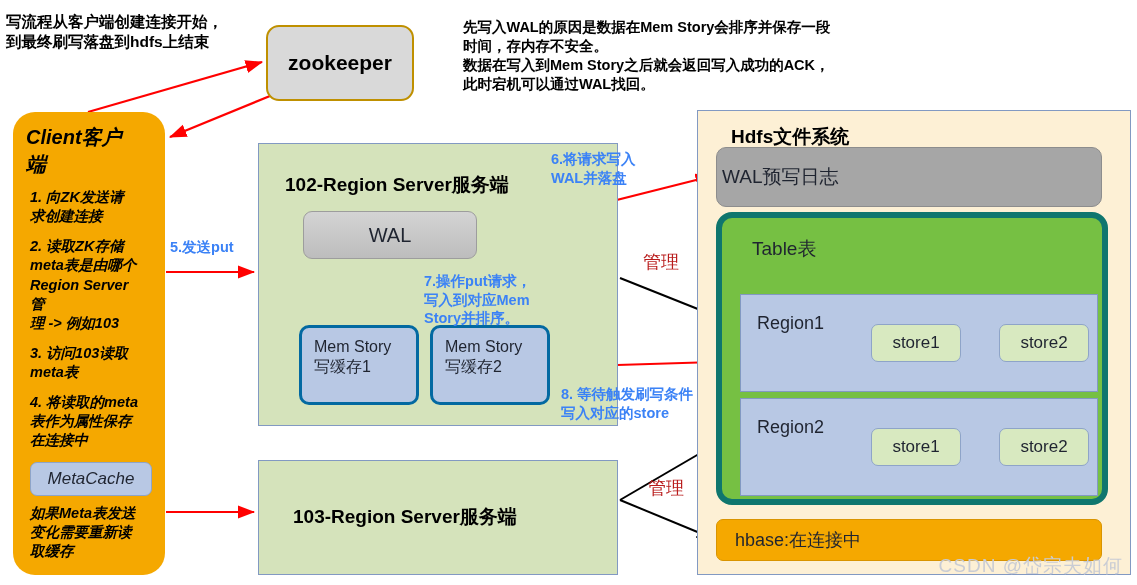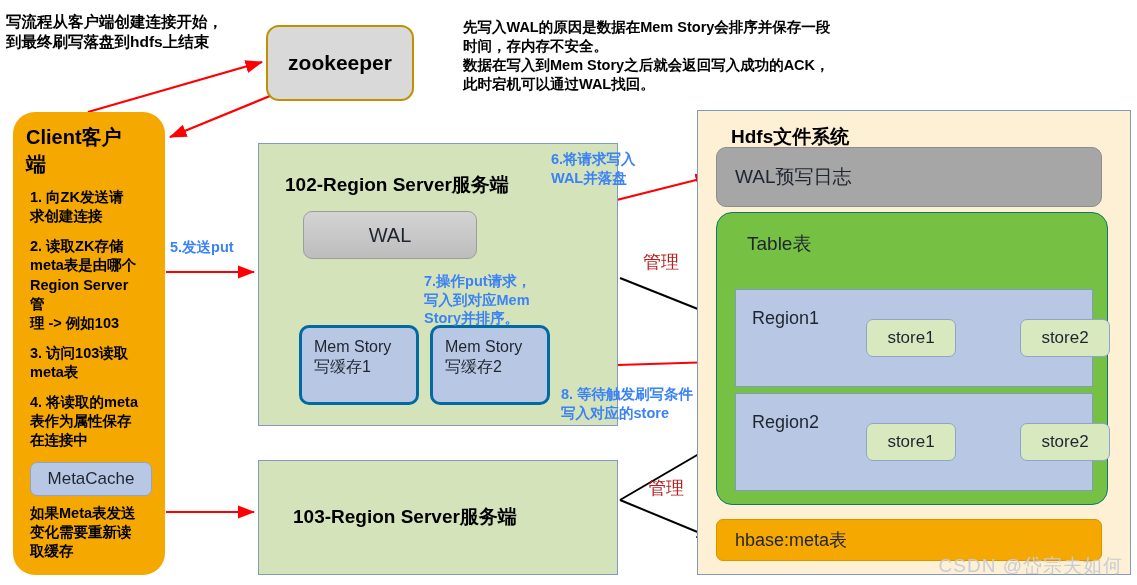--- a/index.html
+++ b/index.html
@@ -50,20 +50,21 @@
   }
 
   
   #client-panel {
     left: 13px; top: 112px;
     width: 152px; height: 463px;
     background: #f5a800;
     border-radius: 22px;
     box-sizing: border-box;
     padding: 10px 24px 0 11px;
+    font-style: italic;
   }
   #client-title {
     font-size: 20px; font-weight: bold; color: #000;
     margin: 2px 0 10px 2px;
   }
   .client-step {
     font-size: 14.5px; font-weight: bold; color: #000;
     line-height: 1.32;
     margin: 0 0 11px 6px;
     white-space: pre-line;
@@ -137,28 +138,28 @@
     font-size: 19px; font-weight: bold; color: #000;
   }
   #wal-log-box {
     left: 716px; top: 147px;
     width: 386px; height: 60px;
     background: #a6a6a6;
     border: 1px solid #8d8d8d;
     border-radius: 10px;
     box-sizing: border-box;
     display: flex; align-items: center;
-    padding-left: 18px;
+    padding-left: 5px;
     font-size: 19px; color: #1f2430;
   }
   #table-box {
     left: 716px; top: 212px;
     width: 392px; height: 293px;
     background: #76c043;
-    border: 1px solid #0f766e;
+    border: 6px solid #0f766e;
     border-radius: 16px;
     box-sizing: border-box;
   }
   #table-title {
     position: absolute; left: 30px; top: 18px;
     font-size: 19px; color: #1f2430;
   }
   .region-box {
     position: absolute;
     left: 18px;
@@ -177,21 +178,21 @@
     position: absolute; top: 29px;
     width: 90px; height: 38px;
     background: #d8e9c0;
     border: 1px solid #8ea4c8;
     border-radius: 7px;
     display: flex; align-items: center; justify-content: center;
     font-size: 17px; font-weight: normal; color: #1f2430;
     box-sizing: border-box;
   }
   .store-0 { left: 130px; }
-  .store-1 { left: 258px; margin-left: 26px; }
+  .store-1 { left: 258px; }
 
   #meta-table-box {
     left: 716px; top: 519px;
     width: 386px; height: 42px;
     background: #f5a800;
     border: 1px solid #d99400;
     border-radius: 7px;
     box-sizing: border-box;
     display: flex; align-items: center;
     padding-left: 18px;
@@ -336,21 +337,21 @@
     </div>
 
     <div class="region-box" id="region-box-1">
       <span class="region-label">Region2</span>
       <div class="store-box store-0">store1</div>
       <div class="store-box store-1">store2</div>
     </div>
   </div>
 
   <div class="abs" id="meta-table-box">
-    <span>hbase:meta表</span>
+    <span>hbase:在连接中</span>
   </div>
 
   <div class="abs red-label" id="label-5">5.发送put</div>
   <div class="abs red-label" id="label-6">6.将请求写入
 WAL并落盘</div>
   <div class="abs red-label" id="label-7">7.操作put请求，
 写入到对应Mem
 Story并排序。</div>
   <div class="abs red-label" id="label-8">8. 等待触发刷写条件
 写入对应的store</div>

